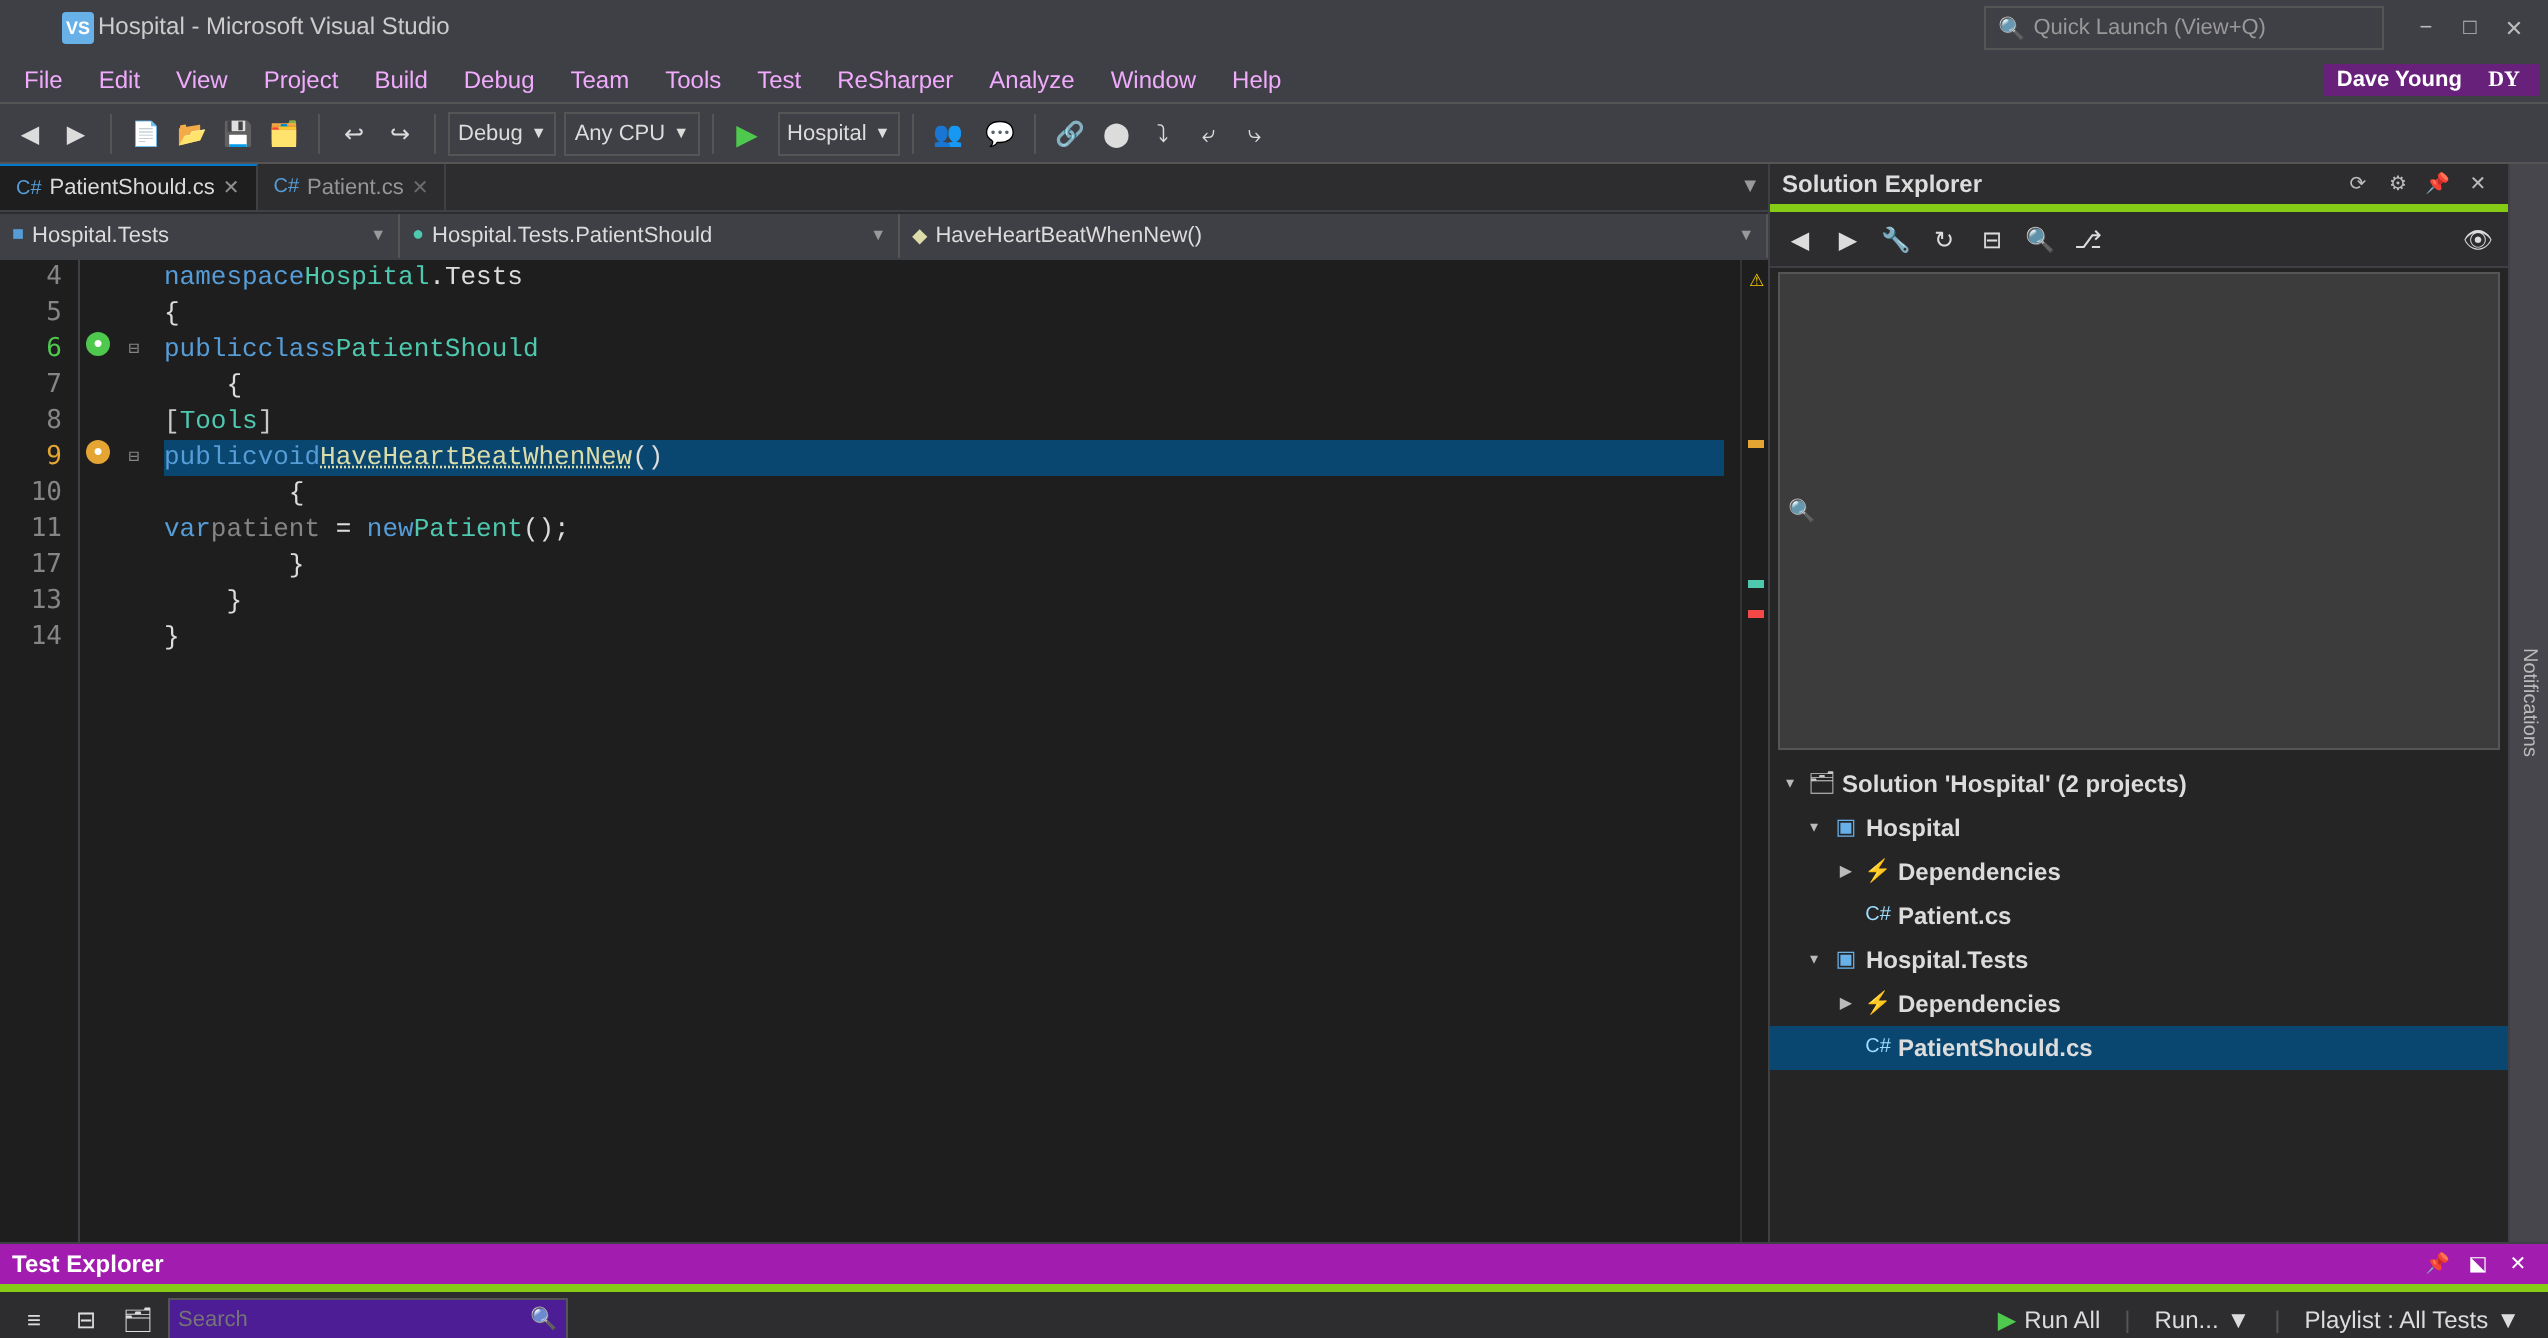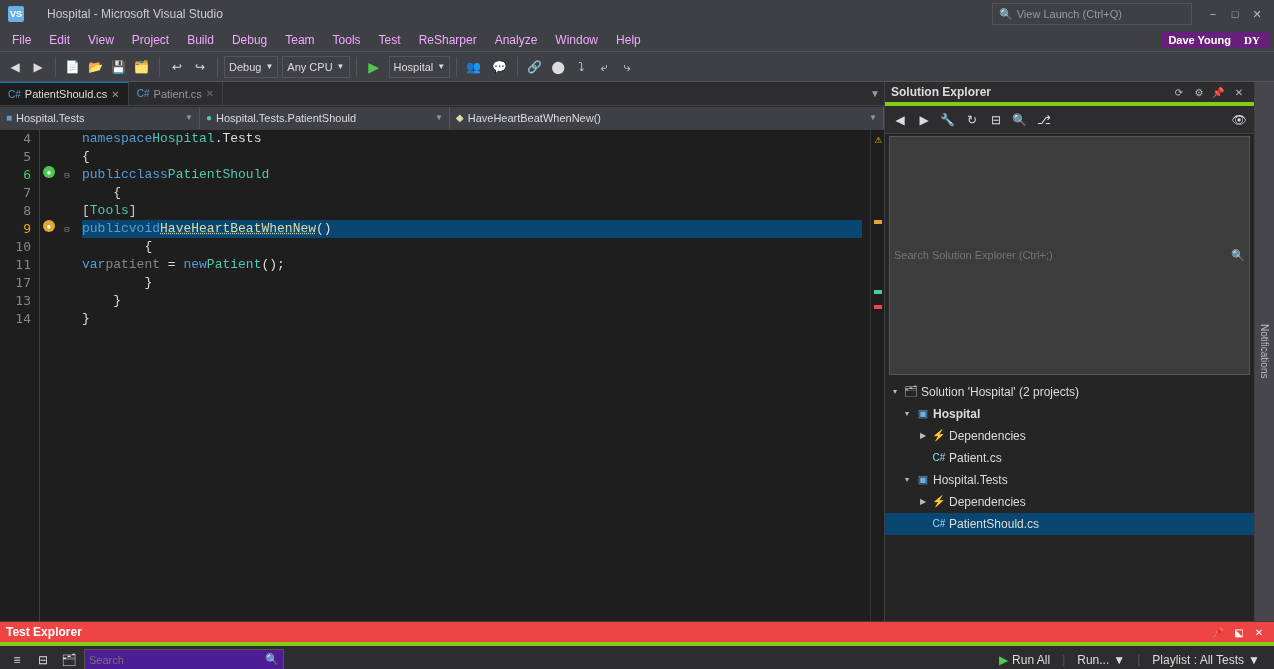--- a/index.html
+++ b/index.html
@@ -1,20 +1,20 @@
 <!DOCTYPE html>
 <html><head>
   <meta charset="utf-8">
   <style>
     * { margin: 0; padding: 0; box-sizing: border-box; }
     body { font-family: 'Segoe UI', sans-serif; font-size: 12px; background: #2d2d30; color: #dcdcdc; overflow: hidden; width: 1274px; height: 669px; }
 
     
     #title-bar { display: flex; align-items: center; justify-content: space-between; background: #3f3f46; height: 28px; padding: 0 8px; color: #dcdcdc; font-size: 12px; }
-    #title-bar .title-left { display: flex; align-items: center; gap: 23px; }
+    #title-bar .title-left { display: flex; align-items: flex-start; gap: 2px; margin-left: 23px; }
     #title-bar .title-left .app-icon { width: 16px; height: 16px; background: #68b0e8; border-radius: 2px; display: flex; align-items: center; justify-content: center; font-size: 9px; color: white; font-weight: bold; }
     #title-bar .title-text { font-size: 12px; color: #ccc; }
     #title-bar .title-right { display: flex; align-items: center; gap: 12px; }
     #title-bar .title-controls { display: flex; gap: 4px; }
     #title-bar .title-control { width: 18px; height: 18px; display: flex; align-items: center; justify-content: center; cursor: pointer; color: #bbb; font-size: 11px; }
 
     
     #menu-bar { display: flex; align-items: center; background: #3f3f46; height: 24px; padding: 0 4px; gap: 2px; border-bottom: 1px solid #555; }
     .menu-item { padding: 2px 8px; cursor: pointer; color: #f0abfc; font-size: 12px; height: 22px; display: flex; align-items: center; }
 
@@ -64,29 +64,29 @@
     .panel-tools { display: flex; gap: 2px; }
     .panel-tool-btn { width: 18px; height: 18px; display: flex; align-items: center; justify-content: center; cursor: pointer; color: #bbb; font-size: 10px; }
     .panel-toolbar { display: flex; align-items: center; background: #2d2d30; height: 28px; padding: 0 4px; gap: 2px; border-bottom: 1px solid #3f3f46; }
     .panel-search { display: flex; align-items: center; background: #3c3c3c; border: 1px solid #555; height: 22px; margin: 2px 4px; flex: 1; padding: 0 4px; }
     .panel-search input { background: transparent; border: none; outline: none; color: #dcdcdc; font-size: 11px; flex: 1; }
     .tree { overflow: auto; flex: 1; padding: 4px 0; }
     .tree-item { display: flex; align-items: center; height: 22px; padding: 0 4px; cursor: pointer; gap: 2px; font-size: 12px; }
     .tree-item.selected { background: #094771; }
     .tree-icon { width: 16px; height: 16px; display: flex; align-items: center; justify-content: center; font-size: 11px; flex-shrink: 0; }
     .tree-arrow { width: 12px; display: flex; align-items: center; justify-content: center; font-size: 8px; color: #bbb; flex-shrink: 0; }
-    .tree-label { font-size: 12px; color: #dcdcdc; white-space: nowrap; }
+    .tree-label { font-size: 12px; color: #dcdcdc; white-space: nowrap; font-weight: bold; }
     .tree-label.bold { font-weight: bold; }
     .indent1 { padding-left: 16px; }
     .indent2 { padding-left: 32px; }
     .notifications-sidebar { width: 20px; background: #46464c; border-left: 1px solid #3f3f46; writing-mode: vertical-rl; text-orientation: mixed; display: flex; align-items: center; justify-content: center; font-size: 10px; color: #bbb; cursor: pointer; }
 
     
     #test-explorer { height: 310px; background: #252526; border-top: 1px solid #3f3f46; display: flex; flex-direction: column; }
-    #test-explorer .panel-header { background: #ef4444; }
+    #test-explorer .panel-header { background: #a21caf; }
     #test-explorer .panel-title { color: white; }
     .test-toolbar { display: flex; align-items: center; background: #2d2d30; height: 28px; padding: 0 6px; gap: 4px; border-bottom: 1px solid #3f3f46; }
     .test-btn { display: flex; align-items: center; gap: 4px; padding: 2px 8px; cursor: pointer; color: #dcdcdc; font-size: 12px; height: 22px; }
     .test-separator { color: #555; }
     .test-search { display: flex; align-items: center; background: #3c3c3c; border: 1px solid #555; height: 22px; flex: 0 0 200px; padding: 0 4px; }
     .test-search input { background: transparent; border: none; outline: none; color: #dcdcdc; font-size: 11px; flex: 1; }
 
     
     .user-badge { background: #68217a; color: white; padding: 2px 6px; font-size: 11px; font-weight: bold; cursor: pointer; }
 
@@ -99,21 +99,21 @@
 <body>
 
 <div id="title-bar">
   <div class="title-left">
     <div class="app-icon">VS</div>
     <span class="title-text">Hospital - Microsoft Visual Studio</span>
   </div>
   <div class="title-right">
     <div class="quick-launch">
       <span>🔍</span>
-      <span>View Launch (Ctrl+Q)</span>
+      <span>Quick Launch (View+Q)</span>
     </div>
     <div class="title-controls">
       <div class="title-control">−</div>
       <div class="title-control">□</div>
       <div class="title-control">✕</div>
     </div>
   </div>
 </div>
 
 <div id="menu-bar">
@@ -304,21 +304,20 @@
       <div class="toolbar-btn">🔧</div>
       <div class="toolbar-btn">↻</div>
       <div class="toolbar-btn">⊟</div>
       <div class="toolbar-btn">🔍</div>
       <div class="toolbar-btn">⎇</div>
       <div style="flex:1"></div>
       <div class="toolbar-btn">👁</div>
     </div>
 
     <div class="panel-search" style="margin:2px 4px;display:flex;align-items:center;background:#3c3c3c;border:1px solid #555;height:22px;padding:0 4px;">
-      <input type="text" style="background: transparent; border: none; outline: none; color: rgb(220, 220, 220); font-size: 11px; flex: 1 1 0%;" placeholder="Search Solution Explorer (Ctrl+;)">
       <span style="color:#bbb;font-size:11px;">🔍</span>
     </div>
 
     <div class="tree">
 
       <div class="tree-item">
         <div class="tree-arrow">▾</div>
         <div class="tree-icon" style="color:#c8c8c8;">🗂</div>
         <span class="tree-label">Solution 'Hospital' (2 projects)</span>
       </div>

